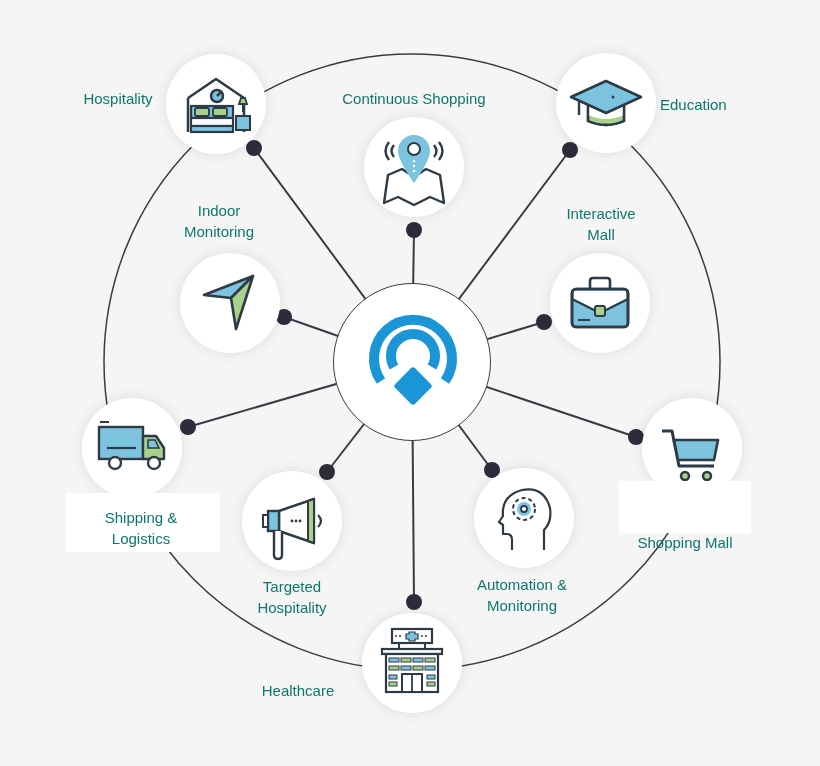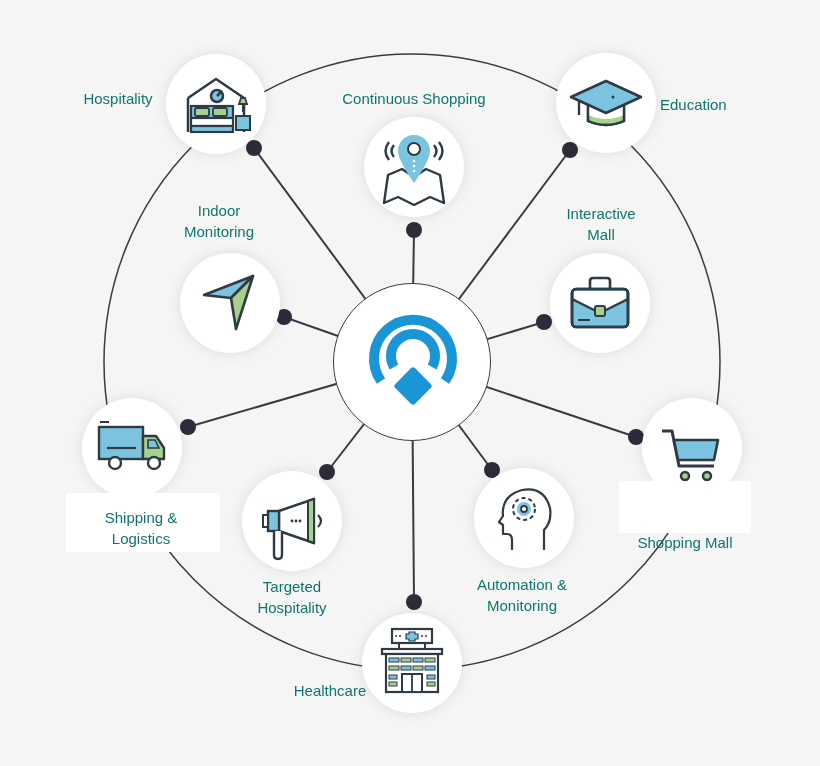--- a/index.html
+++ b/index.html
@@ -219,15 +219,15 @@
           <rect x="63" y="53" width="10" height="4" fill="#7cc3e0"></rect>
         <rect x="27" y="62" width="8" height="4" fill="#7cc3e0"></rect>
           <rect x="27" y="69" width="8" height="4" fill="#a9d18e"></rect>
         <rect x="65" y="62" width="8" height="4" fill="#7cc3e0"></rect>
           <rect x="65" y="69" width="8" height="4" fill="#a9d18e"></rect>
       </g>
       <rect x="40" y="61" width="20" height="18" fill="#fff" stroke="#2e3a44" stroke-width="2"></rect>
       <line x1="50" y1="61" x2="50" y2="79" stroke="#2e3a44" stroke-width="1.8"></line>
     </svg>
   </div>
-  <div class="label" style="left:280px;top:680px;width:100px;">Healthcare</div>
+  <div class="label" style="left:248px;top:680px;width:100px;">Healthcare</div>
 
 </div>
 
 </body></html>

